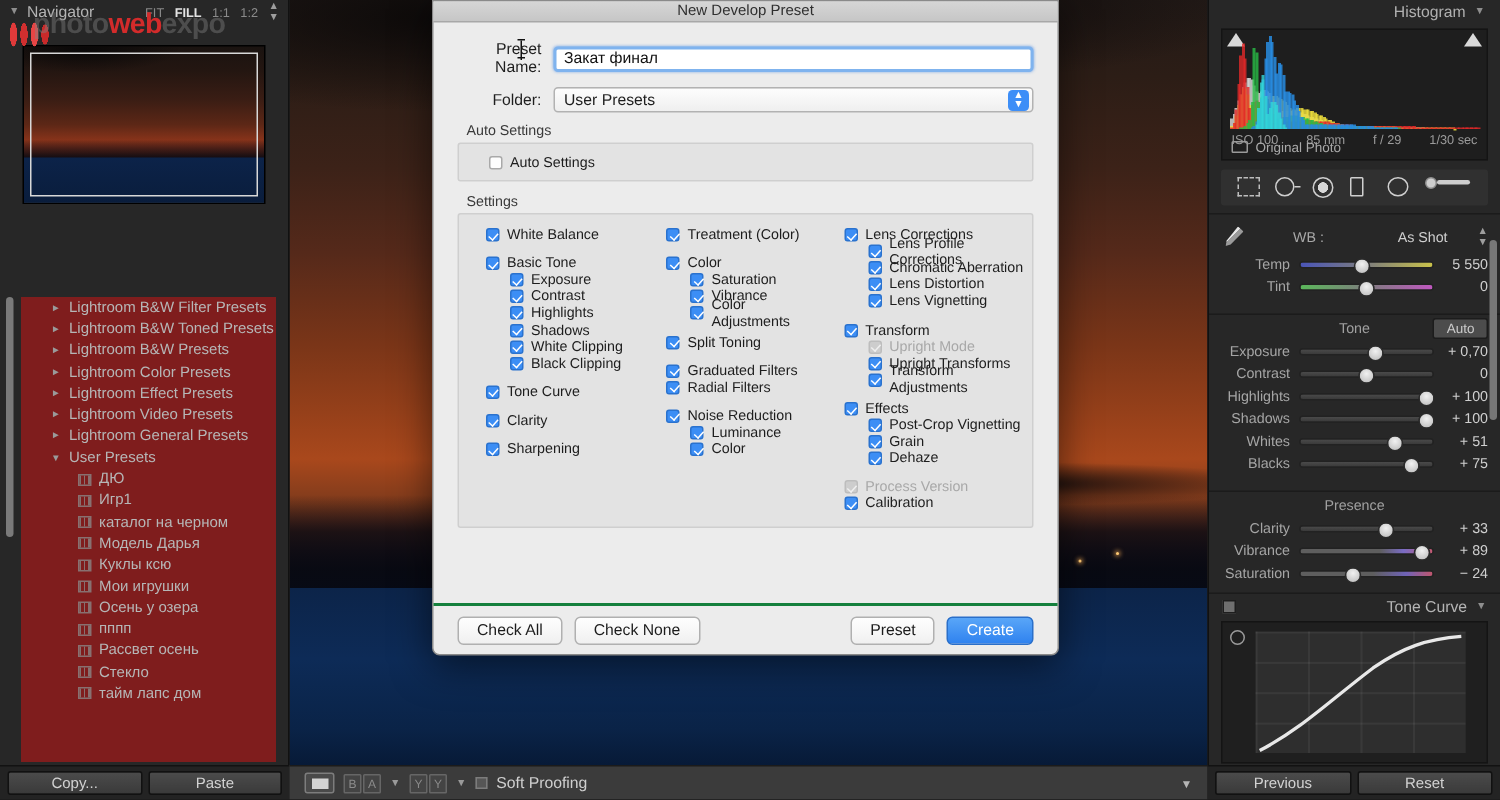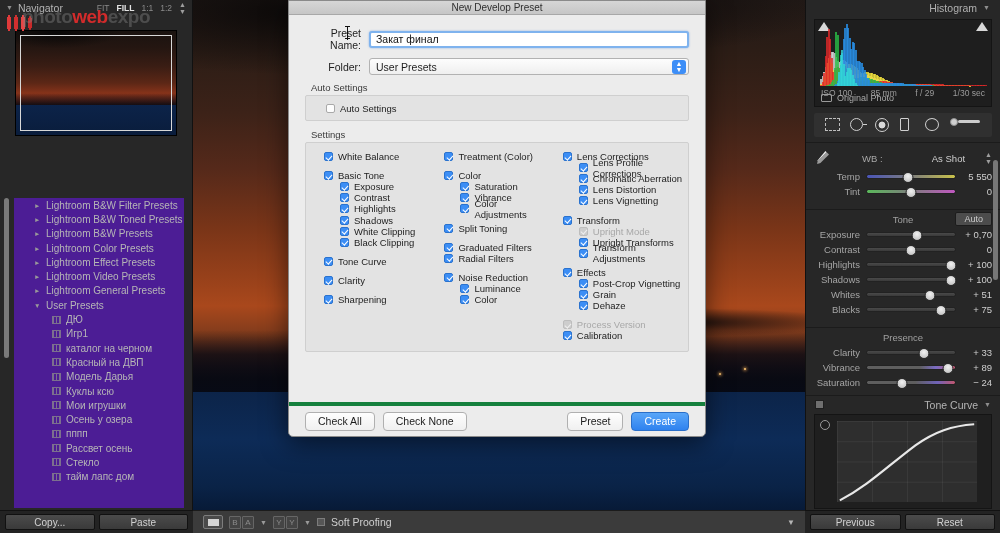--- a/index.html
+++ b/index.html
@@ -100,21 +100,21 @@
     display:flex; align-items:center; justify-content:space-between;
     padding: 0 8px 0 14px; height:18px; margin-top:26px;
   }
   .presets-title { display:flex; gap:6px; align-items:center; font-size:11px; color:#c2c2c2; }
   .plus-btn {
     width:13px; height:13px; border-radius:50%; background:#5c5c5c;
     color:#d9d9d9; font-size:11px; line-height:12px; text-align:center; font-weight:bold;
   }
   .preset-list {
     position:absolute; left:14px; top:198px; width:170px; height:310px;
-    overflow:hidden; background:#4c1d95;
+    overflow:hidden; background:#7f1d1d;
   }
   .pl-row {
     display:flex; align-items:center; gap:5px; height:14.3px;
     padding-left:20px; font-size:10px; color:#b6b6b6; white-space:nowrap;
   }
   .pl-row.child { padding-left:38px; }
   .pl-row .arw { font-size:6.5px; color:#9a9a9a; width:7px; }
   .pl-row .arw.open { font-size:6.5px; }
   .pl-icon {
     width:9px; height:8px; border:1px solid #8c8c8c;
@@ -305,21 +305,21 @@
   .cb:after {
     content:''; position:absolute; left:2.4px; top:.7px; width:2.6px; height:5px;
     border:solid #fff; border-width:0 1.4px 1.4px 0; transform:rotate(42deg);
   }
   .cb.off { background:#fdfdfd; border:1px solid #a9a9a9; }
   .cb.off:after { display:none; }
   .cb.dim { background:#cdcdcd; border:1px solid #bdbdbd; }
   .cb.dim:after { border-color:#efefef; }
   .cb-row.disabled { color:#a8a8a8; }
   .dlg-foot {
-    height:34px; border-top:4px solid #15803d; display:flex; align-items:center;
+    height:34px; border-top:2px solid #15803d; display:flex; align-items:center;
     padding:0 16px; gap:8px;
   }
   .btn {
     height:19px; min-width:56px; padding:0 12px; border-radius:4px;
     border:1px solid #b0b0b0; background: linear-gradient(#fefefe,#f0f0f0);
     font-size:10.5px; color:#1c1c1c; line-height:17px; text-align:center;
   }
   .btn.primary {
     background: linear-gradient(#59a6f8,#2f82ef); border-color:#2a6fc9; color:#fff;
   }
@@ -428,24 +428,20 @@
           <span class="pl-icon"></span>
           <span>ДЮ</span>
         </div>
         <div class="pl-row child">
           <span class="pl-icon"></span>
           <span>Игр1</span>
         </div>
         <div class="pl-row child">
           <span class="pl-icon"></span>
           <span>каталог на черном</span>
-        </div>
-        <div class="pl-row child">
-          <span class="pl-icon"></span>
-          <span>Красный на ДВП</span>
         </div>
         <div class="pl-row child">
           <span class="pl-icon"></span>
           <span>Модель Дарья</span>
         </div>
         <div class="pl-row child">
           <span class="pl-icon"></span>
           <span>Куклы ксю</span>
         </div>
         <div class="pl-row child">

